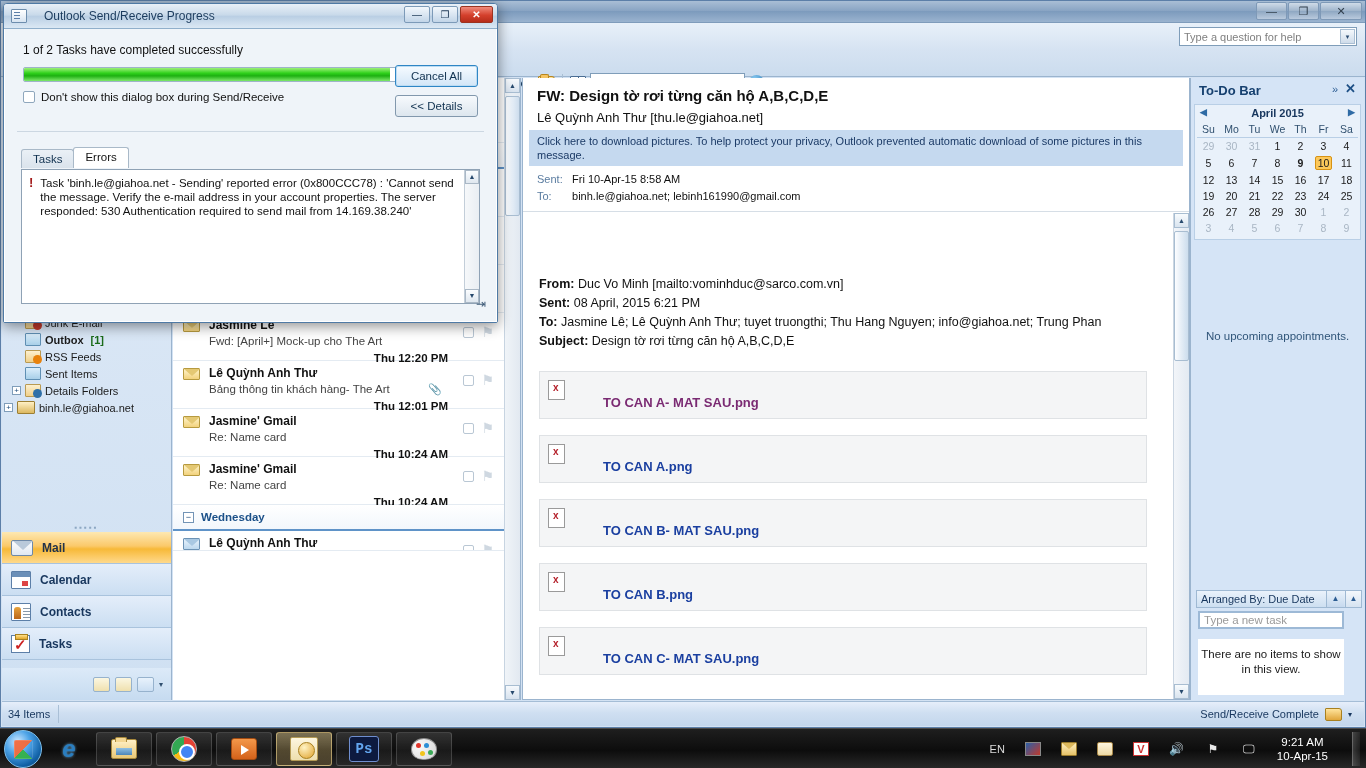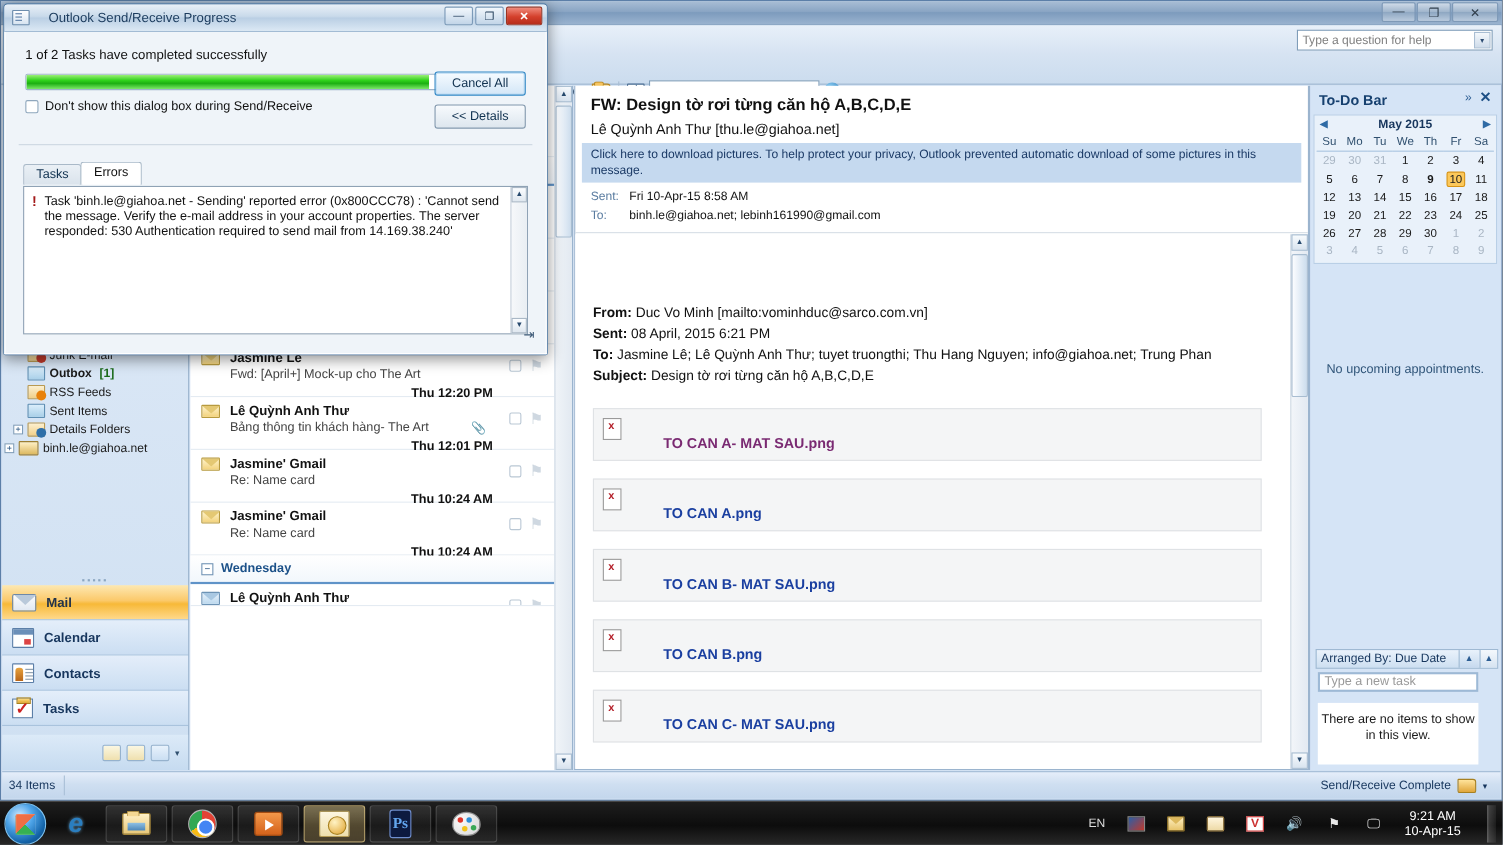--- a/index.html
+++ b/index.html
@@ -323,22 +323,22 @@
   .chrome-ico:after{content:"";position:absolute;left:7px;top:7px;width:12px;height:12px;
      border-radius:50%; background:#4385f4; border:2px solid #fff;}
   .wmp-ico { width:26px; height:22px; border-radius:3px;
      background:linear-gradient(180deg,#f3984a,#d4621a); border:1px solid #a34c12; position:relative;}
   .wmp-ico:after{content:"";position:absolute;left:9px;top:6px;width:0;height:0;
      border-left:8px solid #fff;border-top:5px solid transparent;border-bottom:5px solid transparent;}
   .ol-ico { width:28px; height:24px; background:linear-gradient(180deg,#fdf6e0,#eedfae);
      border:1px solid #b39a55; border-radius:2px; position:relative;}
   .ol-ico:after{content:"";position:absolute;right:2px;bottom:1px;width:15px;height:15px;border-radius:50%;
      background:radial-gradient(circle at 35% 30%,#fff3c4,#e0a22c); border:1px solid #a8801f;}
-  .ps-ico { width:20px; height:26px; background:#0d1a3f; border:1px solid #6f8ecf; border-radius:3px;
-     color:#63a6f0; font-size:14px; font-weight:bold; text-align:center; line-height:25px; font-family:Liberation Serif, serif;}
+  .ps-ico { width:30px; height:26px; background:#0d1a3f; border:1px solid #6f8ecf; border-radius:3px;
+     color:#63a6f0; font-size:14px; font-weight:bold; text-align:center; line-height:25px; font-family:Liberation Mono, monospace;}
   .paint-ico { width:26px; height:22px; border-radius:50% 50% 45% 45%;
      background: radial-gradient(circle at 30% 35%, #fafafa, #d6d6d6); border:1px solid #8d8d8d; position:relative;}
   .paint-ico:after{content:"";position:absolute;left:4px;top:4px;width:5px;height:5px;border-radius:50%;
      background:#e0352b; box-shadow:8px 0 0 #2d8fd6, 4px 8px 0 #f2c41c, 12px 7px 0 #3aa856;}
 
   .tray { margin-left:auto; display:flex; align-items:center; gap:20px; padding-right:6px; color:#e8e8e8; }
   .tray-lang { font-size:11px; color:#dcdcdc; }
   .tray-ico { width:16px; height:14px; display:flex; align-items:center; justify-content:center; font-size:12px; }
   .tray-ico.flag { background:linear-gradient(135deg,#2a5fa8,#c0392b); border:1px solid #888; }
   .tray-ico.mail { background:linear-gradient(180deg,#fff0c2,#e6c268); border:1px solid #9a7b2c; border-radius:1px; position:relative;}
@@ -704,21 +704,21 @@
     <div class="todo-bar">
       <div class="tdb-head">
         <span class="tdb-title">To-Do Bar</span>
         <span class="tdb-exp">»</span>
         <span class="tdb-close">✕</span>
       </div>
 
       <div class="cal">
         <div class="cal-head">
           <span class="prev">◀</span>
-          <span>May 2015</span>
+          <span>April 2015</span>
           <span class="next">▶</span>
         </div>
         <table class="cal-grid">
           <thead>
             <tr>
               <th>Su</th>
               <th>Mo</th>
               <th>Tu</th>
               <th>We</th>
               <th>Th</th>

